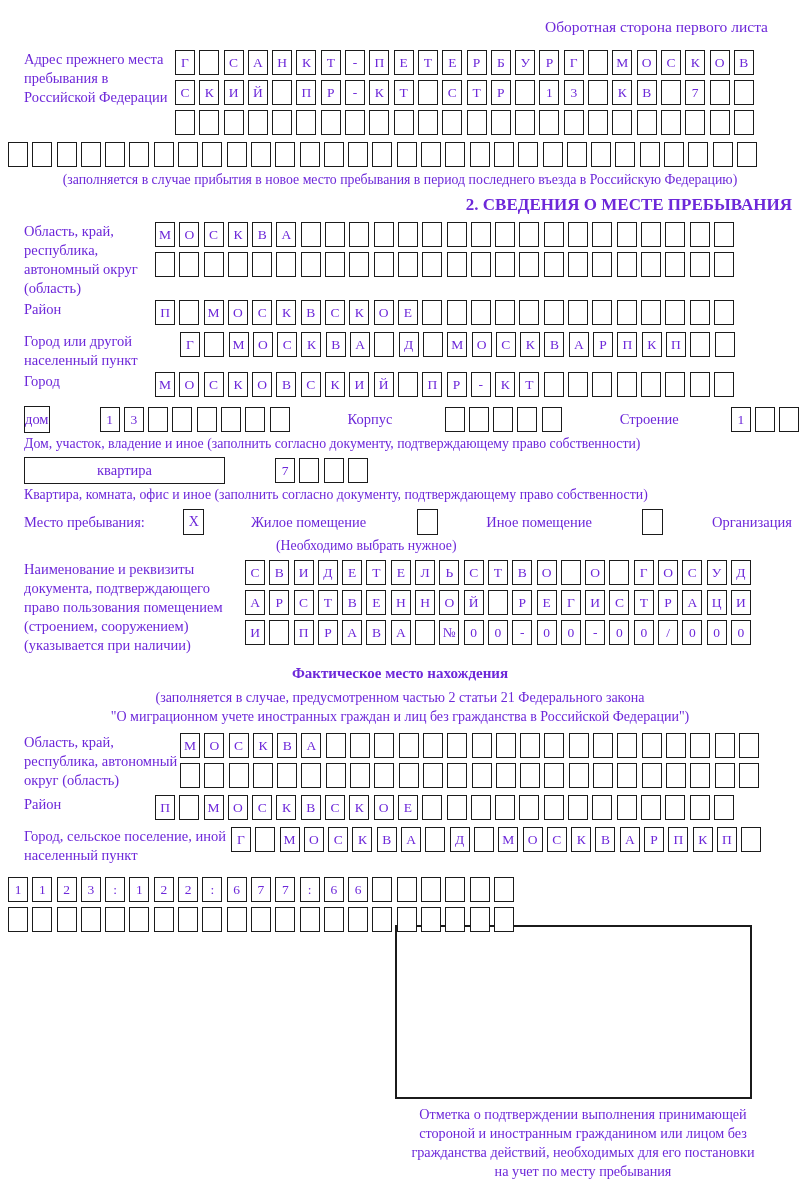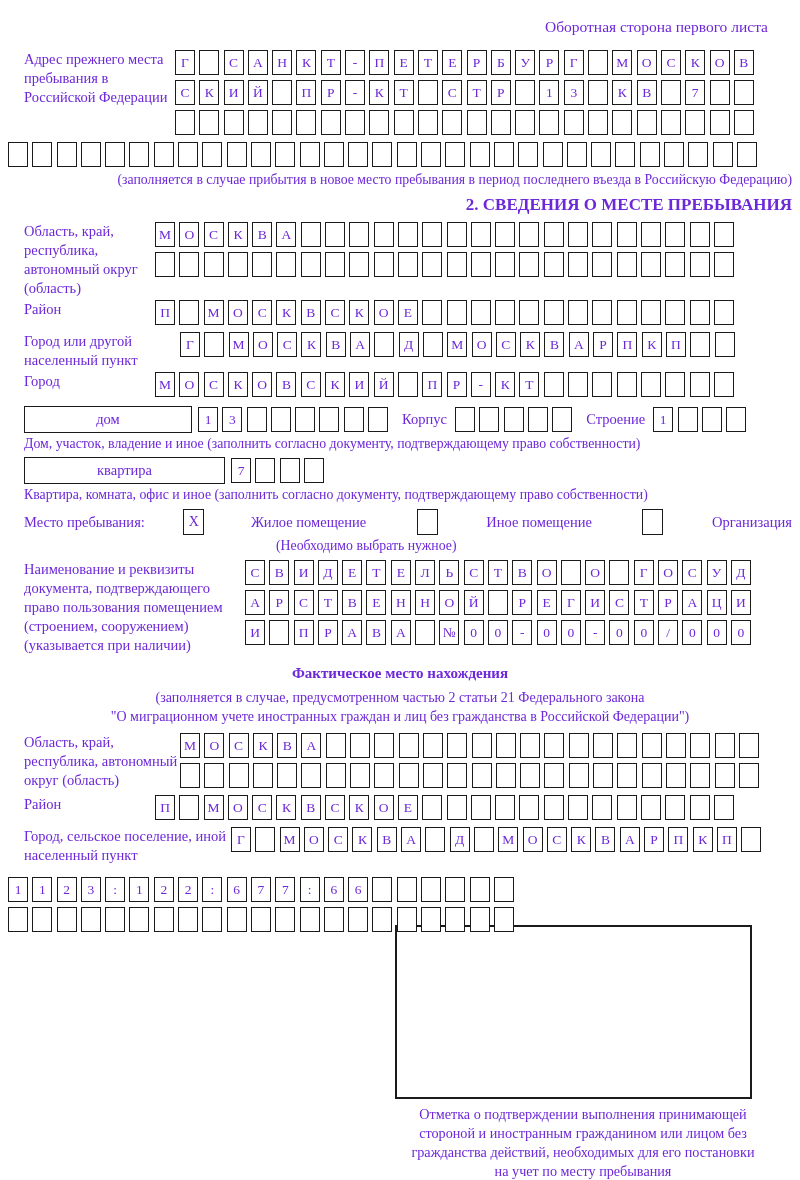--- a/index.html
+++ b/index.html
@@ -21,25 +21,25 @@
   .boxrow{ display:flex; gap:4.3px; margin-bottom:5px;}
   .boxrow.inline{ display:inline-flex; vertical-align:middle; margin-bottom:0;}
   .cell{
     box-sizing:border-box; flex:0 0 20px;
     width:20px;height:25px;
     border:1.5px solid #1b1b1b;
     display:inline-flex;align-items:center;justify-content:center;
     font-size:13.5px; background:#fff;
   }
   .note{ font-size:13.8px; margin:1px 0 5px;}
-  .note.center{ text-align:right;}
+  .note.center{ text-align:center;}
   .note.indent{ padding-left:16px;}
   h2{ font-size:17px; text-align:right; margin:7px 0 7px; font-weight:bold;}
   h3{ font-size:15px; text-align:center; margin:10px 0 8px; font-weight:bold;}
-  .houserow{ display:flex; align-items:center; margin:4px 0 3px; padding-left:16px;}
+  .houserow{ display:flex; align-items:center; margin:4px 0 3px; padding-left:16px;gap:44px;}
   .wordbox{
     box-sizing:border-box; border:1.5px solid #1b1b1b; height:27px;
     display:flex;align-items:center;justify-content:center;
     font-size:14.5px; background:#fff;
   }
   .wb-dom{width:168px; margin-right:6px;}
   .wb-kv{width:201px; margin-right:6px;}
   .inl{ font-size:14.5px; margin:0 8px 0 14px;}
   .stayrow{ display:flex; align-items:center; padding-left:16px; margin-top:6px; font-size:14.5px;justify-content:space-between;}
   .cbox{

